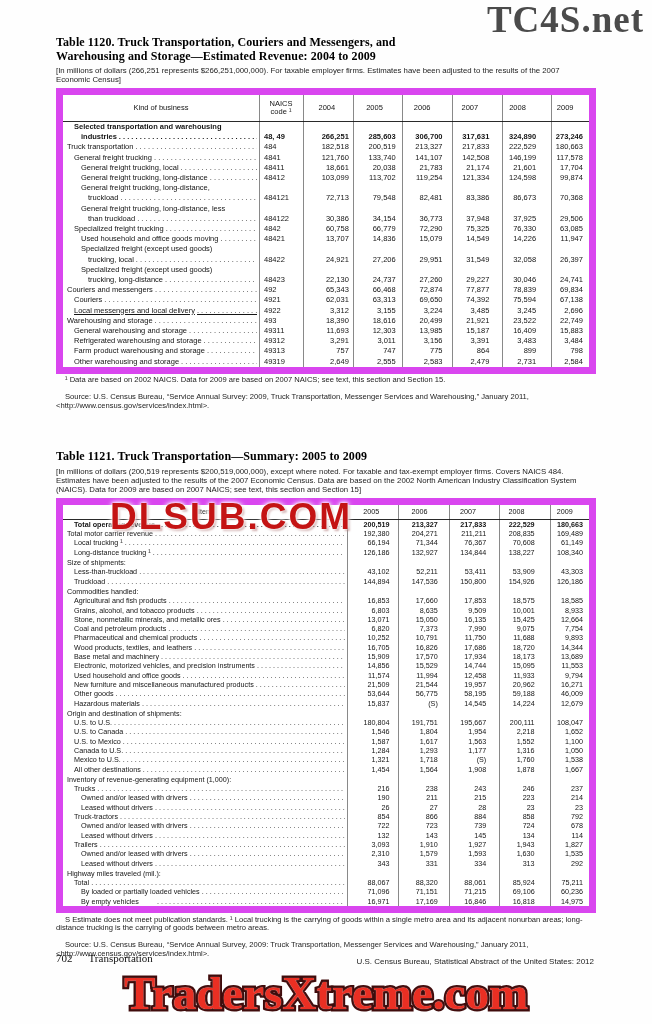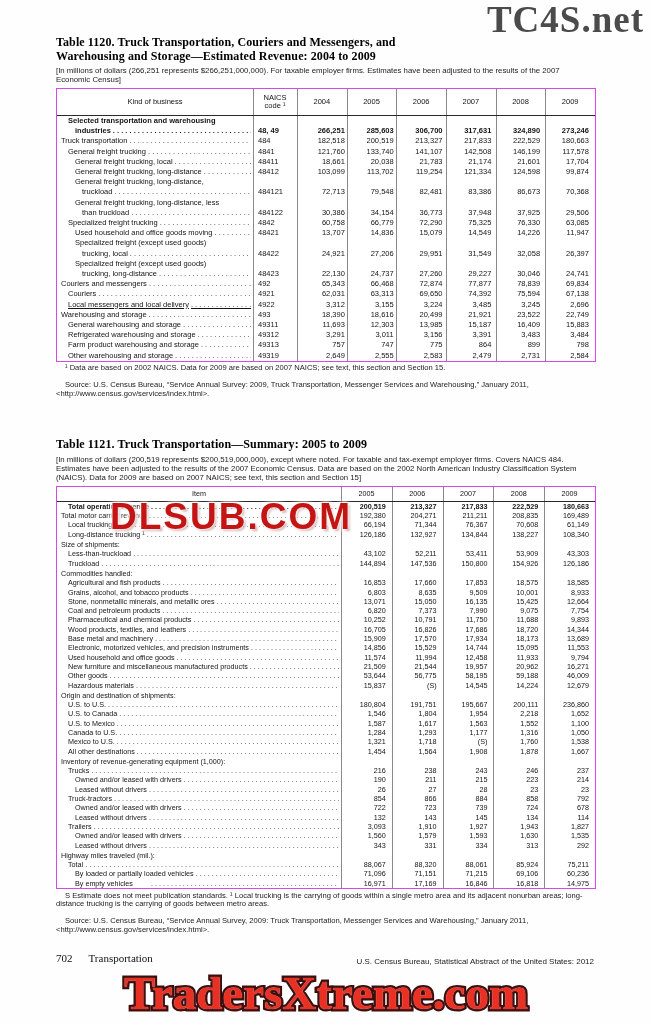--- a/index.html
+++ b/index.html
@@ -2,21 +2,21 @@
 <html><head>
 <meta charset="utf-8">
 <style>
   html,body{margin:0;padding:0}
   body{background:#9a9a9a;display:flex;justify-content:center;font-family:"Liberation Sans",sans-serif}
   .page{width:652px;height:1024px;background:#fefefe;position:relative;overflow:hidden;color:#141414}
   .content{position:absolute;left:56px;top:36px;width:540px}
   .title{font-family:"Liberation Serif",serif;font-weight:700;font-size:12px;line-height:13.5px;color:#000;letter-spacing:.1px}
   .t2{margin-top:40px}
   .note{font-size:7.8px;line-height:9px;margin-top:3px;margin-bottom:4px;color:#222}
-  .tbl{border:1px solid #d946ef;position:relative;margin-top:2px;background:#fff}
+  .tbl{border:7px solid #d946ef;position:relative;margin-top:2px;background:#fff}
   .thead{display:flex;align-items:stretch;border-bottom:1px solid #2a2a2a;text-align:center}
   .th{display:flex;align-items:center;justify-content:center;line-height:8.5px;flex:none}
   .yr{flex:1 1 0}
   .trow{display:flex;align-items:flex-end}
   .stub{flex:none;min-width:0}
   .l1{white-space:nowrap;overflow:hidden}
   .l2{display:flex;align-items:baseline;overflow:hidden}
   .lab{white-space:nowrap}
   .dots{flex:1 1 0;overflow:hidden;white-space:nowrap;margin:0 2px;min-width:0}
   .naics{flex:none;padding-left:5px;white-space:nowrap}
@@ -640,21 +640,21 @@
           <div class="stub" style="width: 284px;">
             <div class="l2" style="padding-left: 11px;">
               <span class="lab">U.S. to U.S.</span>
               <span class="dots"> . . . . . . . . . . . . . . . . . . . . . . . . . . . . . . . . . . . . . . . . . . . . . . . . . . . . . . . . . . . . . . . . . . . . . . . . . . . . . . . . . . . . . . . . . . . . . . . . . . . . . . . . . . . . . . . . . . . . . . . . . . . . . . . . . . . . . . . . . . . .</span>
             </div>
           </div>
           <div class="val">180,804</div>
           <div class="val">191,751</div>
           <div class="val">195,667</div>
           <div class="val">200,111</div>
-          <div class="val">236,860</div>
+          <div class="val">108,047</div>
         </div>
         <div class="trow">
           <div class="stub" style="width: 284px;">
             <div class="l2" style="padding-left: 11px;">
               <span class="lab">U.S. to Canada</span>
               <span class="dots"> . . . . . . . . . . . . . . . . . . . . . . . . . . . . . . . . . . . . . . . . . . . . . . . . . . . . . . . . . . . . . . . . . . . . . . . . . . . . . . . . . . . . . . . . . . . . . . . . . . . . . . . . . . . . . . . . . . . . . . . . . . . . . . . . . . . . . . . . . . . .</span>
             </div>
           </div>
           <div class="val">1,546</div>
           <div class="val">1,804</div>
@@ -812,21 +812,21 @@
           <div class="val">1,943</div>
           <div class="val">1,827</div>
         </div>
         <div class="trow">
           <div class="stub" style="width: 284px;">
             <div class="l2" style="padding-left: 18px;">
               <span class="lab">Owned and/or leased with drivers</span>
               <span class="dots"> . . . . . . . . . . . . . . . . . . . . . . . . . . . . . . . . . . . . . . . . . . . . . . . . . . . . . . . . . . . . . . . . . . . . . . . . . . . . . . . . . . . . . . . . . . . . . . . . . . . . . . . . . . . . . . . . . . . . . . . . . . . . . . . . . . . . . . . . . . . .</span>
             </div>
           </div>
-          <div class="val">1,560</div>
+          <div class="val">2,310</div>
           <div class="val">1,579</div>
           <div class="val">1,593</div>
           <div class="val">1,630</div>
           <div class="val">1,535</div>
         </div>
         <div class="trow">
           <div class="stub" style="width: 284px;">
             <div class="l2" style="padding-left: 18px;">
               <span class="lab">Leased without drivers</span>
               <span class="dots"> . . . . . . . . . . . . . . . . . . . . . . . . . . . . . . . . . . . . . . . . . . . . . . . . . . . . . . . . . . . . . . . . . . . . . . . . . . . . . . . . . . . . . . . . . . . . . . . . . . . . . . . . . . . . . . . . . . . . . . . . . . . . . . . . . . . . . . . . . . . .</span>

